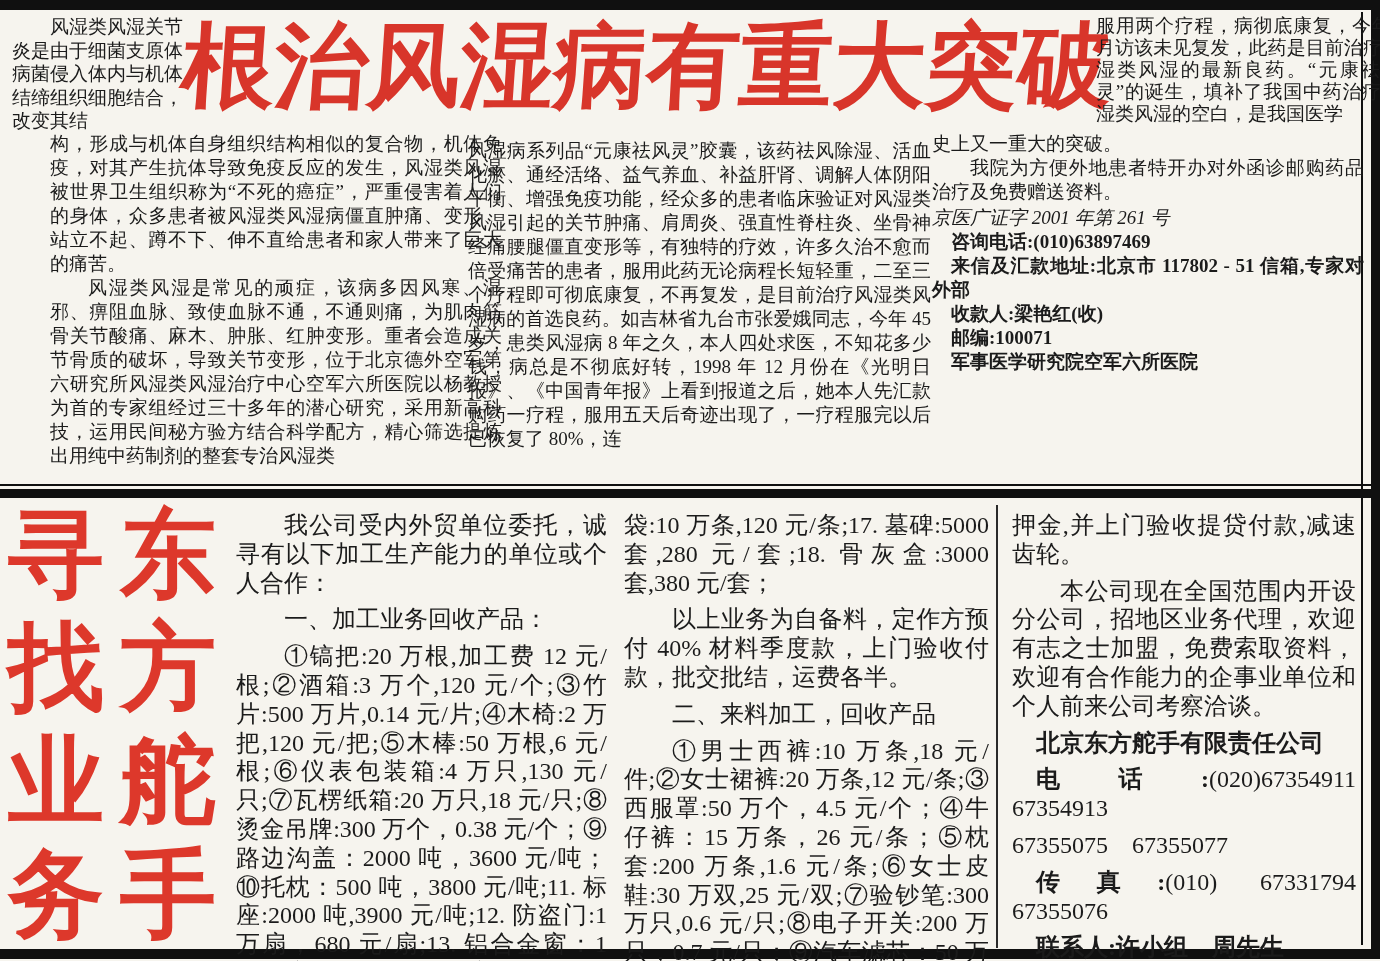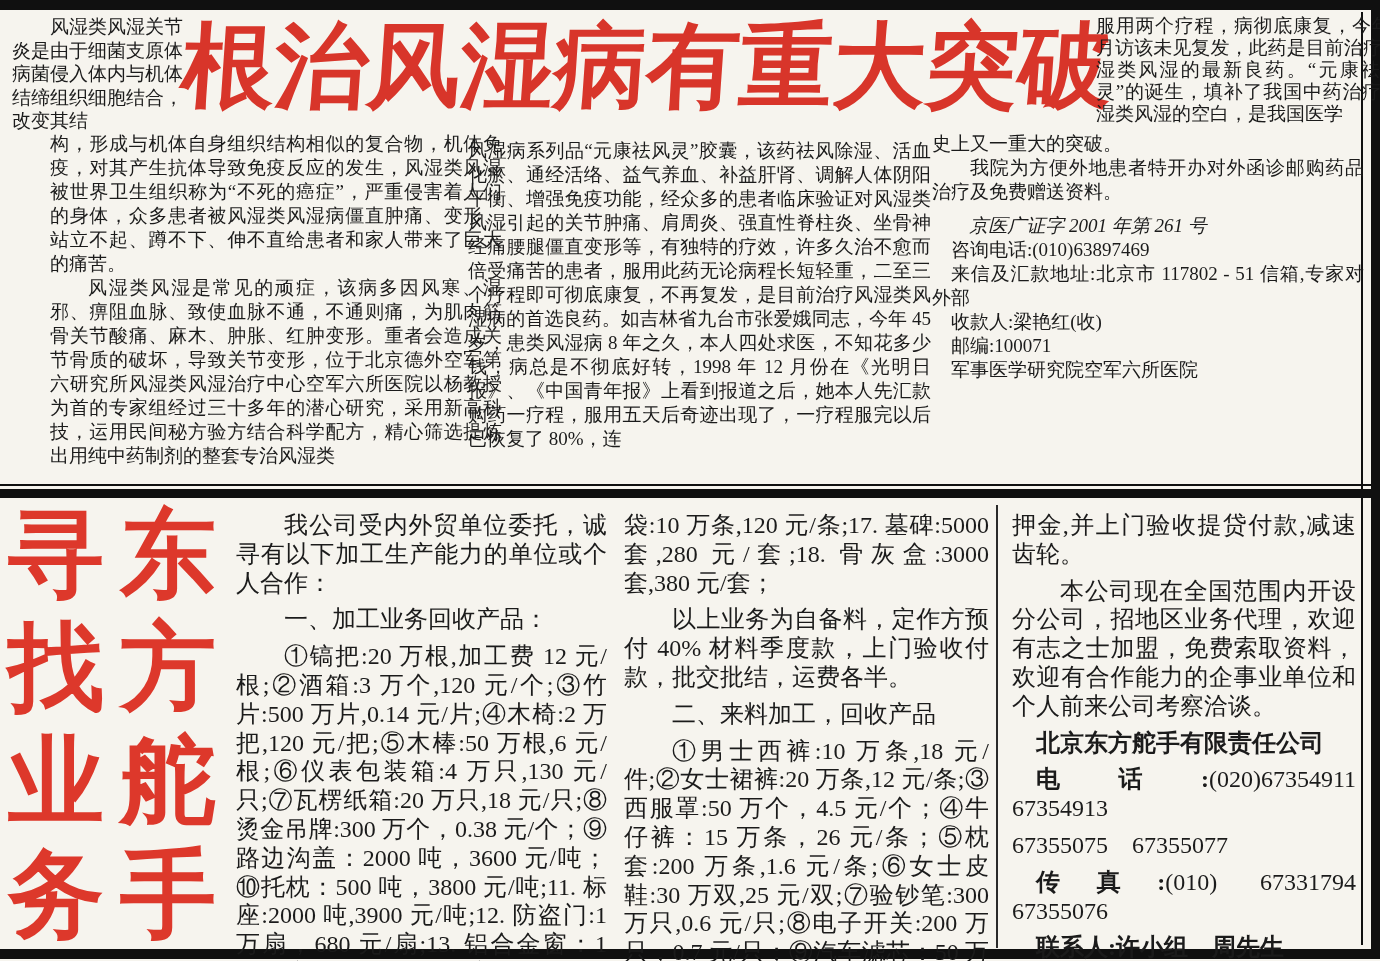--- a/index.html
+++ b/index.html
@@ -20,22 +20,22 @@
     white-space:nowrap;
   }
   .tcol{position:absolute;font-size:19px;line-height:24px;text-align:justify;}
   .tcol p{margin:0;}
   .ind2{text-indent:2em;}
   #top-col1a{left:12px;top:15px;width:171px;line-height:23.5px;}
   #top-col1b{left:12px;top:132px;width:452px;margin-left:38px;}
   #top-col2{left:468px;top:139px;width:463px;}
   #top-col3a{left:1060px;top:15px;width:305px;line-height:22px;margin-left:36px;}
   #top-col3b{left:932px;top:132px;width:432px;}
-  #license-line{font-style:italic;text-align:center;padding-right:120px;margin-top:10px;font-family:Liberation Serif, serif;}
-  .contact-top p{font-weight:400;text-indent:1em;}
+  #license-line{font-style:italic;text-align:left;padding-right:120px;margin-top:2px;font-family:Liberation Serif, serif;}
+  .contact-top p{font-weight:700;text-indent:1em;}
   
   #top-border{left:0;top:0;width:1380px;height:10px;}
   #divider-thin{left:0;top:484px;width:1380px;height:2px;}
   #divider-thick{left:0;top:489px;width:1380px;height:9px;}
   #bottom-border{left:0;top:949px;width:1380px;height:10px;}
   #right-border-thick{left:1371px;top:0;width:9px;height:949px;}
   #right-border-thin{left:1361px;top:12px;width:2px;height:933px;}
   #col-divider{left:996px;top:505px;width:2px;height:443px;background:#2a2a2a;position:absolute;}
   
   .red-title-col{

